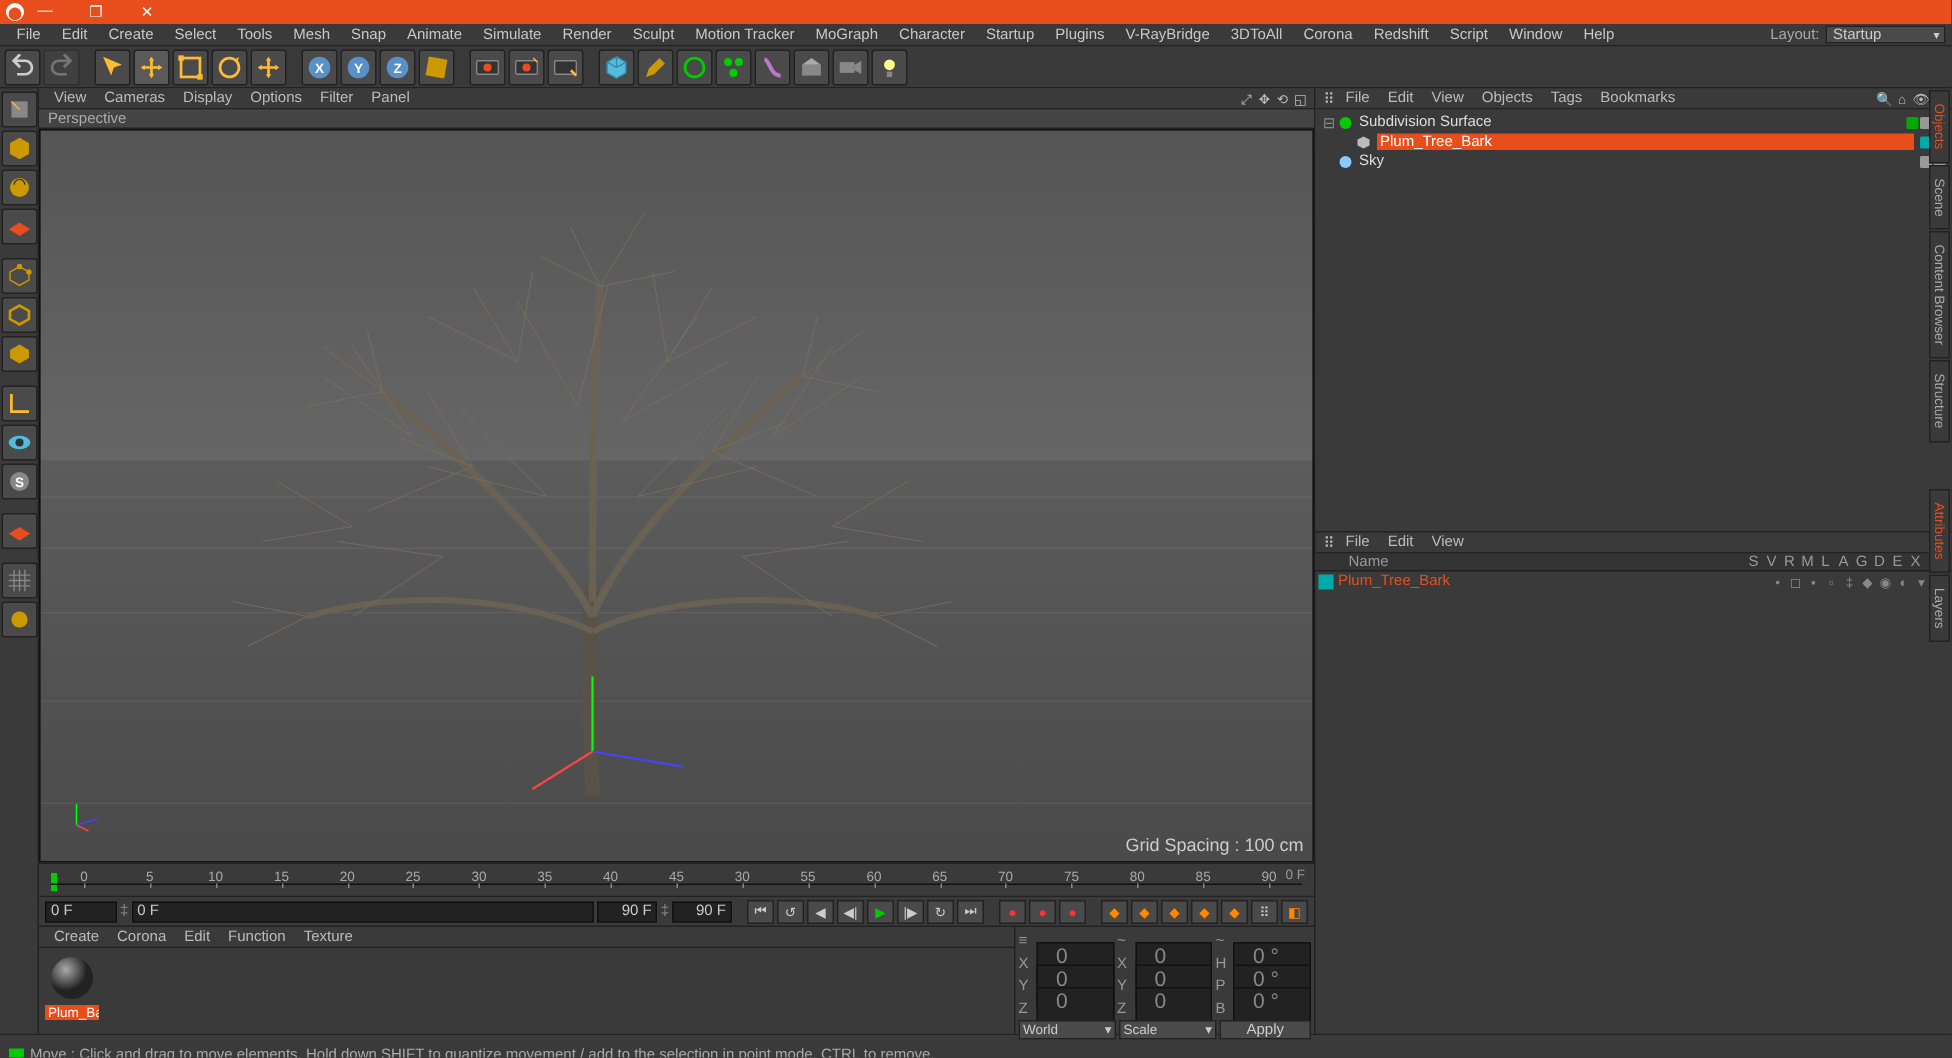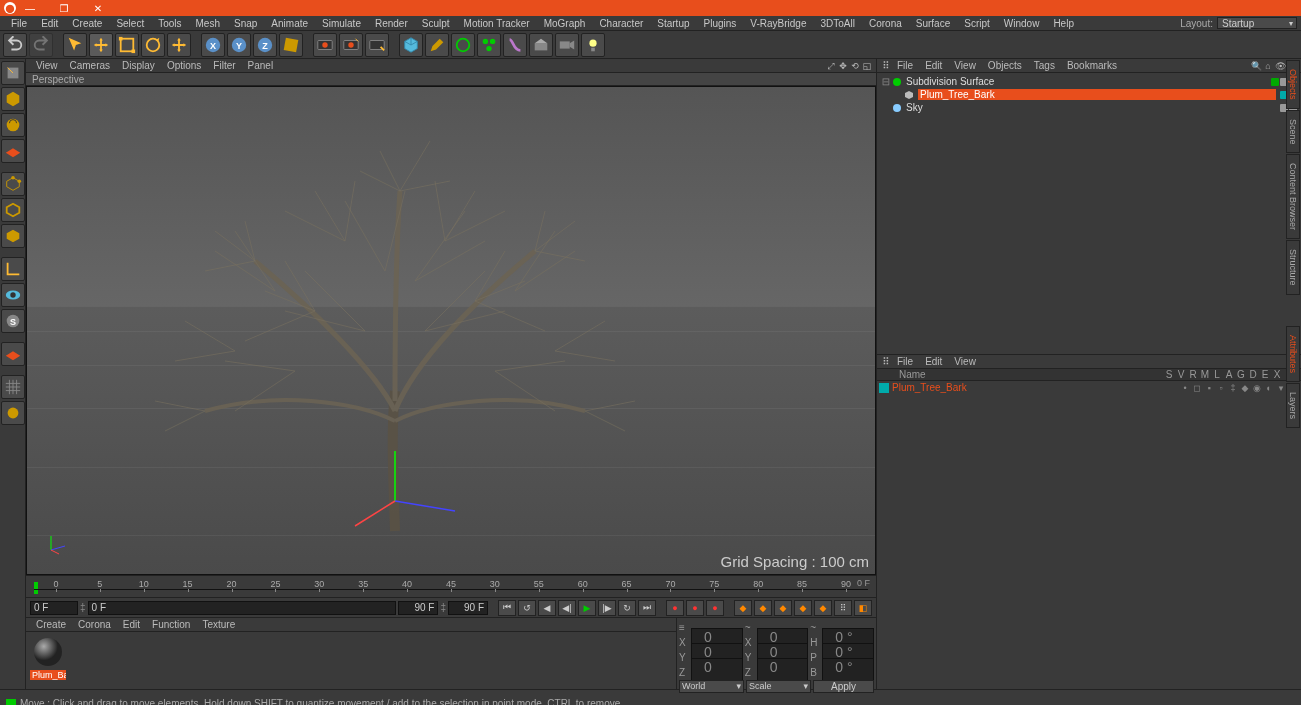--- a/index.html
+++ b/index.html
@@ -42,21 +42,21 @@
 .vp-menubar .mi { padding: 0 6px; cursor:pointer; }
 .vp-menubar .spacer { flex:1; }
 .vp-menubar .vp-icon { width:10px; height:10px; margin-left:2px; cursor:pointer; font-size:9px; line-height:10px; text-align:center;}
 
 .vp-label { height: 13px; background: #444; color:#aaa; padding: 0 6px; font-size:10px; border-bottom:1px solid #222; line-height:13px;}
 
 .viewport { flex:1; background: linear-gradient(to bottom, #555 0%, #666 45%, #5c5c5c 45%, #4a4a4a 100%); position:relative; border:1px solid #111; overflow:hidden;}
 .vp-grid { position:absolute; inset:0; }
 .vp-h { position:absolute; left:0; right:0; height:1px; background: rgba(255,255,255,0.06); }
 .vp-axis-cube { position:absolute; left:18px; bottom:18px; width:24px; height:24px; }
-.vp-info { position:absolute; right:6px; bottom:4px; color:#ccc; font-size:15px; }
+.vp-info { position:absolute; right:6px; bottom:4px; color:#ccc; font-size:12px; }
 
 .tree { position:absolute; left:50%; top:50%; transform:translate(-60%,-50%); }
 
 
 .timeline { height: 22px; background:#3a3a3a; border-top:1px solid #222; position:relative; padding:0 8px; }
 .tl-ruler { height:14px; display:flex; align-items:flex-end; position:relative; border-bottom:1px solid #111;}
 .tl-ruler .tick { flex:1; text-align:center; color:#aaa; font-size:9px; position:relative; }
 .tl-ruler .tick::before { content:""; position:absolute; bottom:-3px; left:50%; width:1px; height:3px; background:#888; }
 .tl-head { position:absolute; left:8px; bottom:3px; width:4px; height:12px; background:#0c0; }
 .tl-end { position:absolute; right:6px; top:2px; color:#999; font-size:9px; }
@@ -151,21 +151,21 @@
   <span class="mi">Render</span>
   <span class="mi">Sculpt</span>
   <span class="mi">Motion Tracker</span>
   <span class="mi">MoGraph</span>
   <span class="mi">Character</span>
   <span class="mi">Startup</span>
   <span class="mi">Plugins</span>
   <span class="mi">V-RayBridge</span>
   <span class="mi">3DToAll</span>
   <span class="mi">Corona</span>
-  <span class="mi">Surface</span>
+  <span class="mi">Redshift</span>
   <span class="mi">Script</span>
   <span class="mi">Window</span>
   <span class="mi">Help</span>
   <div class="spacer"></div>
   <span class="layout-label">Layout:</span>
   <div class="layout-dd">
       <span>Startup</span>
     </div>
 </div>
 

